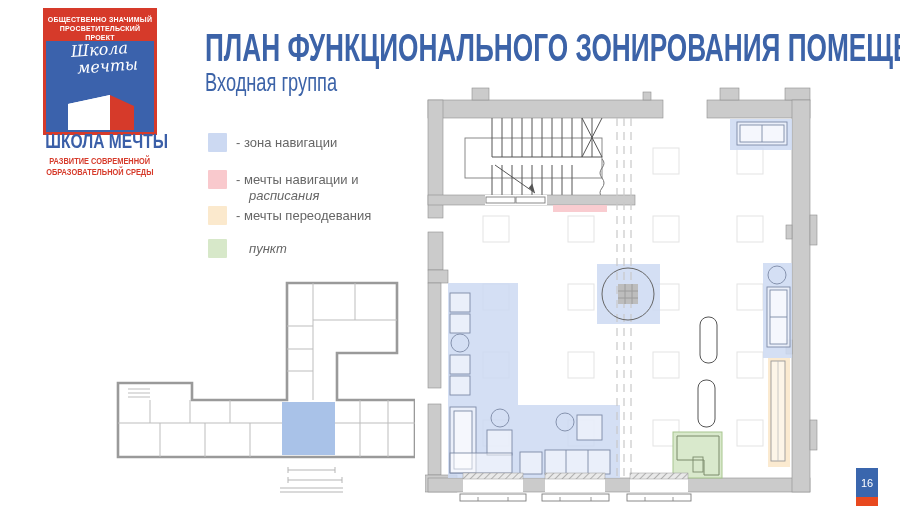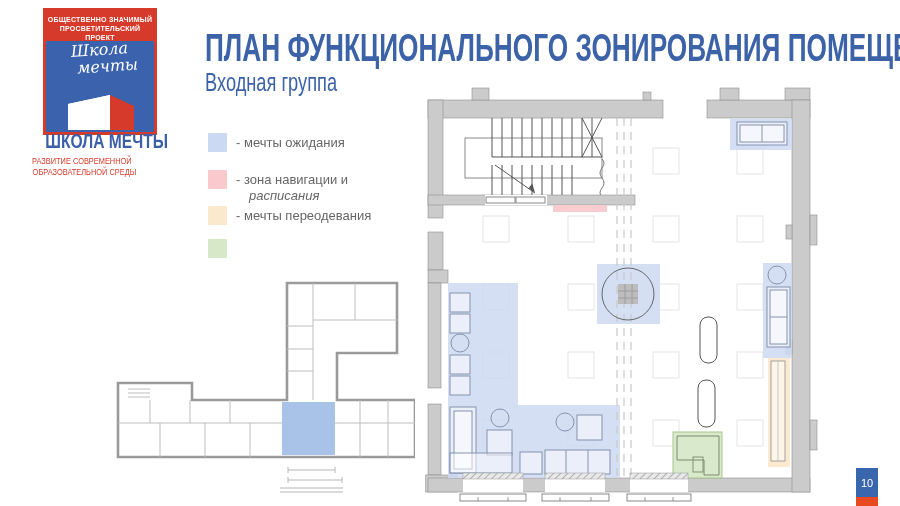--- a/index.html
+++ b/index.html
@@ -24,22 +24,22 @@
     font-family:"DejaVu Serif",serif;font-style:italic;font-size:16px;line-height:17px;
     transform:rotate(-4deg);
   }
   .logo-script .l2{padding-left:14px;display:block;}
   .logo-bldg{position:absolute;left:0;bottom:0;}
   .logo-title{
     left:28px;top:130px;width:144px;text-align:center;color:#3b5fa8;
     font-weight:bold;font-size:20px;white-space:nowrap;
   }
   .logo-tag{
-    left:18px;top:155px;width:164px;color:#d63a2a;
-    font-weight:normal;font-size:9.5px;line-height:11px;white-space:nowrap;
+    left:18px;top:155px;width:164px;text-align:center;color:#d63a2a;
+    font-weight:bold;font-size:9.5px;line-height:11px;white-space:nowrap;
   }
   .cond{display:inline-block;transform:scaleX(.78);transform-origin:50% 50%;}
 
   
   .page-title{
     left:205px;top:27px;color:#3c63a8;font-weight:bold;font-size:38px;white-space:nowrap;
   }
   .page-title .cond{transform:scaleX(.69);transform-origin:0 50%;}
   .page-subtitle{
     left:205px;top:68px;color:#3c63a8;font-weight:500;font-size:25px;white-space:nowrap;text-decoration:underline;
@@ -104,41 +104,42 @@
     <span class="cond">ПЛАН ФУНКЦИОНАЛЬНОГО ЗОНИРОВАНИЯ ПОМЕЩЕНИЯ</span>
   </div>
   <div class="abs page-subtitle">
     <span class="cond">Входная группа</span>
   </div>
 
   <div class="abs legend">
     <div class="legend-item" style="top:0px">
       <span class="legend-swatch" style="background: rgb(204, 217, 242);"></span>
       <span class="legend-text">
-        <span>- мечты ожидания</span>
+        <span>- зона навигации</span>
         <span class="l2"></span>
       </span>
     </div>
     <div class="legend-item" style="top:37px">
       <span class="legend-swatch" style="background: rgb(249, 201, 205);"></span>
       <span class="legend-text">
-        <span>- зона навигации и</span>
+        <span>- мечты навигации и</span>
         <span class="l2">расписания</span>
       </span>
     </div>
     <div class="legend-item" style="top:73px">
       <span class="legend-swatch" style="background: rgb(251, 233, 205);"></span>
       <span class="legend-text">
         <span>- мечты переодевания</span>
         <span class="l2"></span>
       </span>
     </div>
     <div class="legend-item" style="top:106px">
       <span class="legend-swatch" style="background: rgb(215, 232, 201);"></span>
       <span class="legend-text">
+        <span class="l2">пункт</span>
       </span>
     </div>
   </div>
 
   <svg class="abs" style="left:110px;top:281px" width="305" height="225" viewBox="0 0 305 225">
 
     <path d="M177,2 L287,2 L287,72 L227,72 L227,119 L305,119 L305,176 L8,176 L8,102 L82,102 L82,119 L177,119 Z" fill="#ffffff" stroke="#9a9a9a" stroke-width="2.6"></path>
 
     <g stroke="#bdbdbd" stroke-width="1">
       <line x1="203" y1="2" x2="203" y2="119"></line>
@@ -361,17 +362,17 @@
       <line x1="53" y1="412" x2="53" y2="416" stroke="#7d7d7d" stroke-width="0.8"></line>
       <line x1="83" y1="412" x2="83" y2="416" stroke="#7d7d7d" stroke-width="0.8"></line>
       <line x1="135" y1="412" x2="135" y2="416" stroke="#7d7d7d" stroke-width="0.8"></line>
       <line x1="166" y1="412" x2="166" y2="416" stroke="#7d7d7d" stroke-width="0.8"></line>
       <line x1="220" y1="412" x2="220" y2="416" stroke="#7d7d7d" stroke-width="0.8"></line>
       <line x1="248" y1="412" x2="248" y2="416" stroke="#7d7d7d" stroke-width="0.8"></line>
     </g>
   </svg>
 
   <div class="abs badge">
-    <div class="badge-top">10</div>
+    <div class="badge-top">16</div>
     <div class="badge-bottom"></div>
   </div>
 
 </div>
 
 </body></html>

